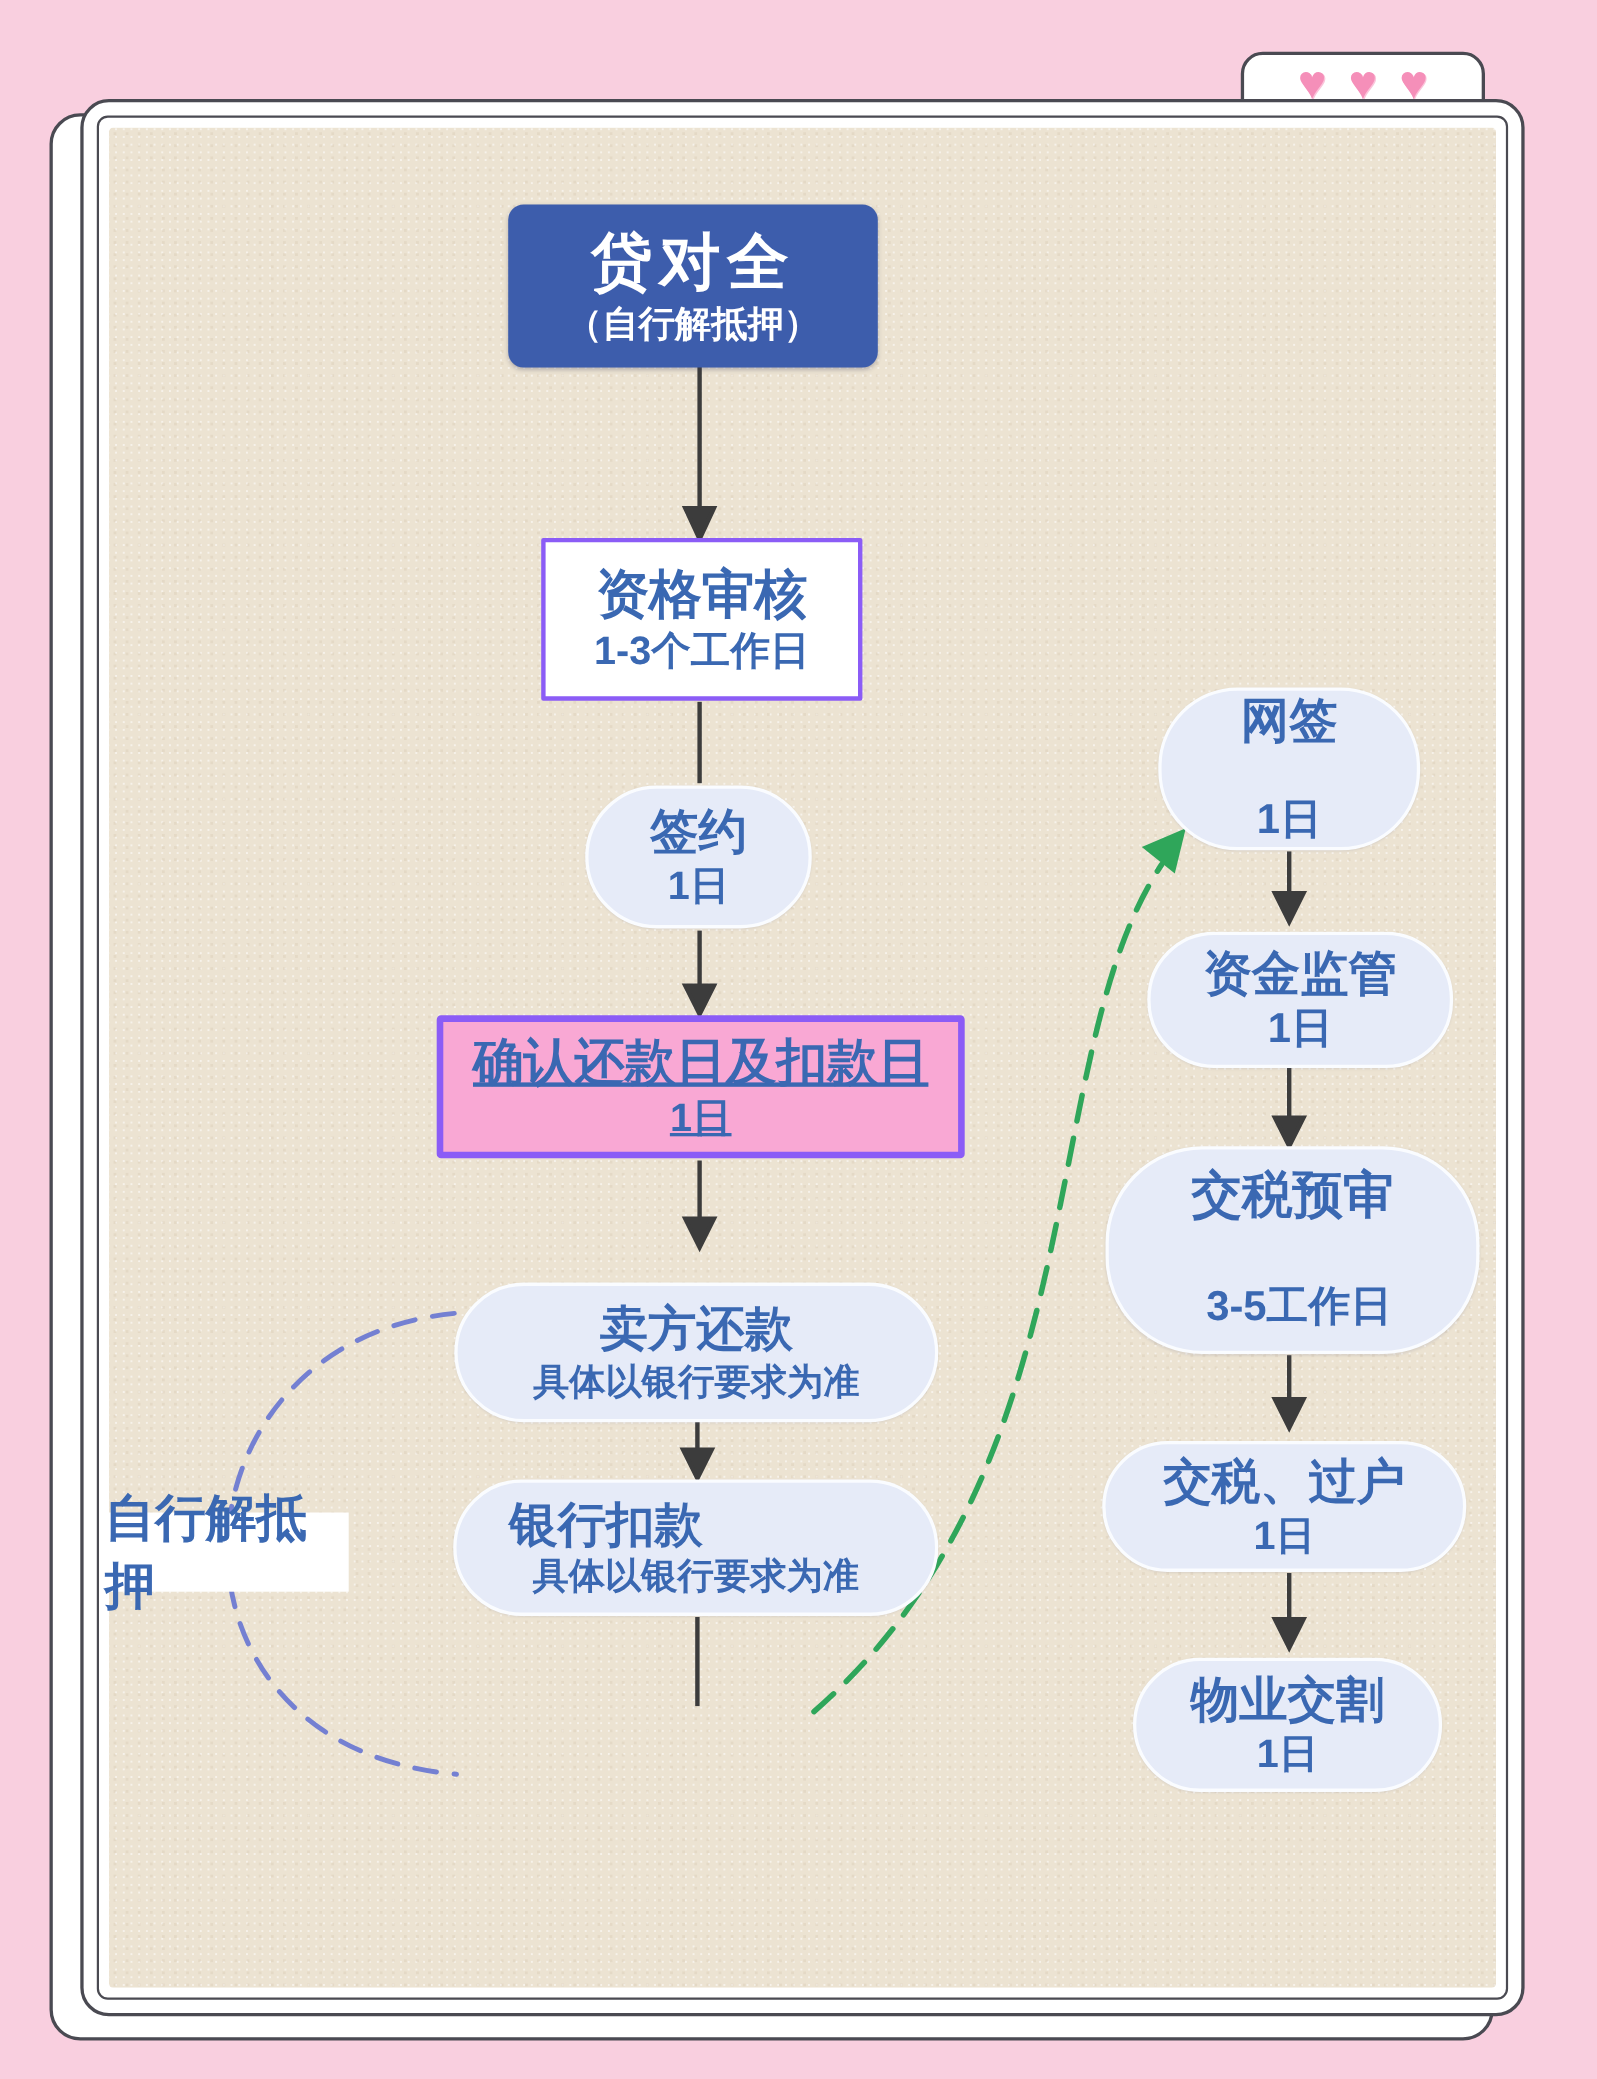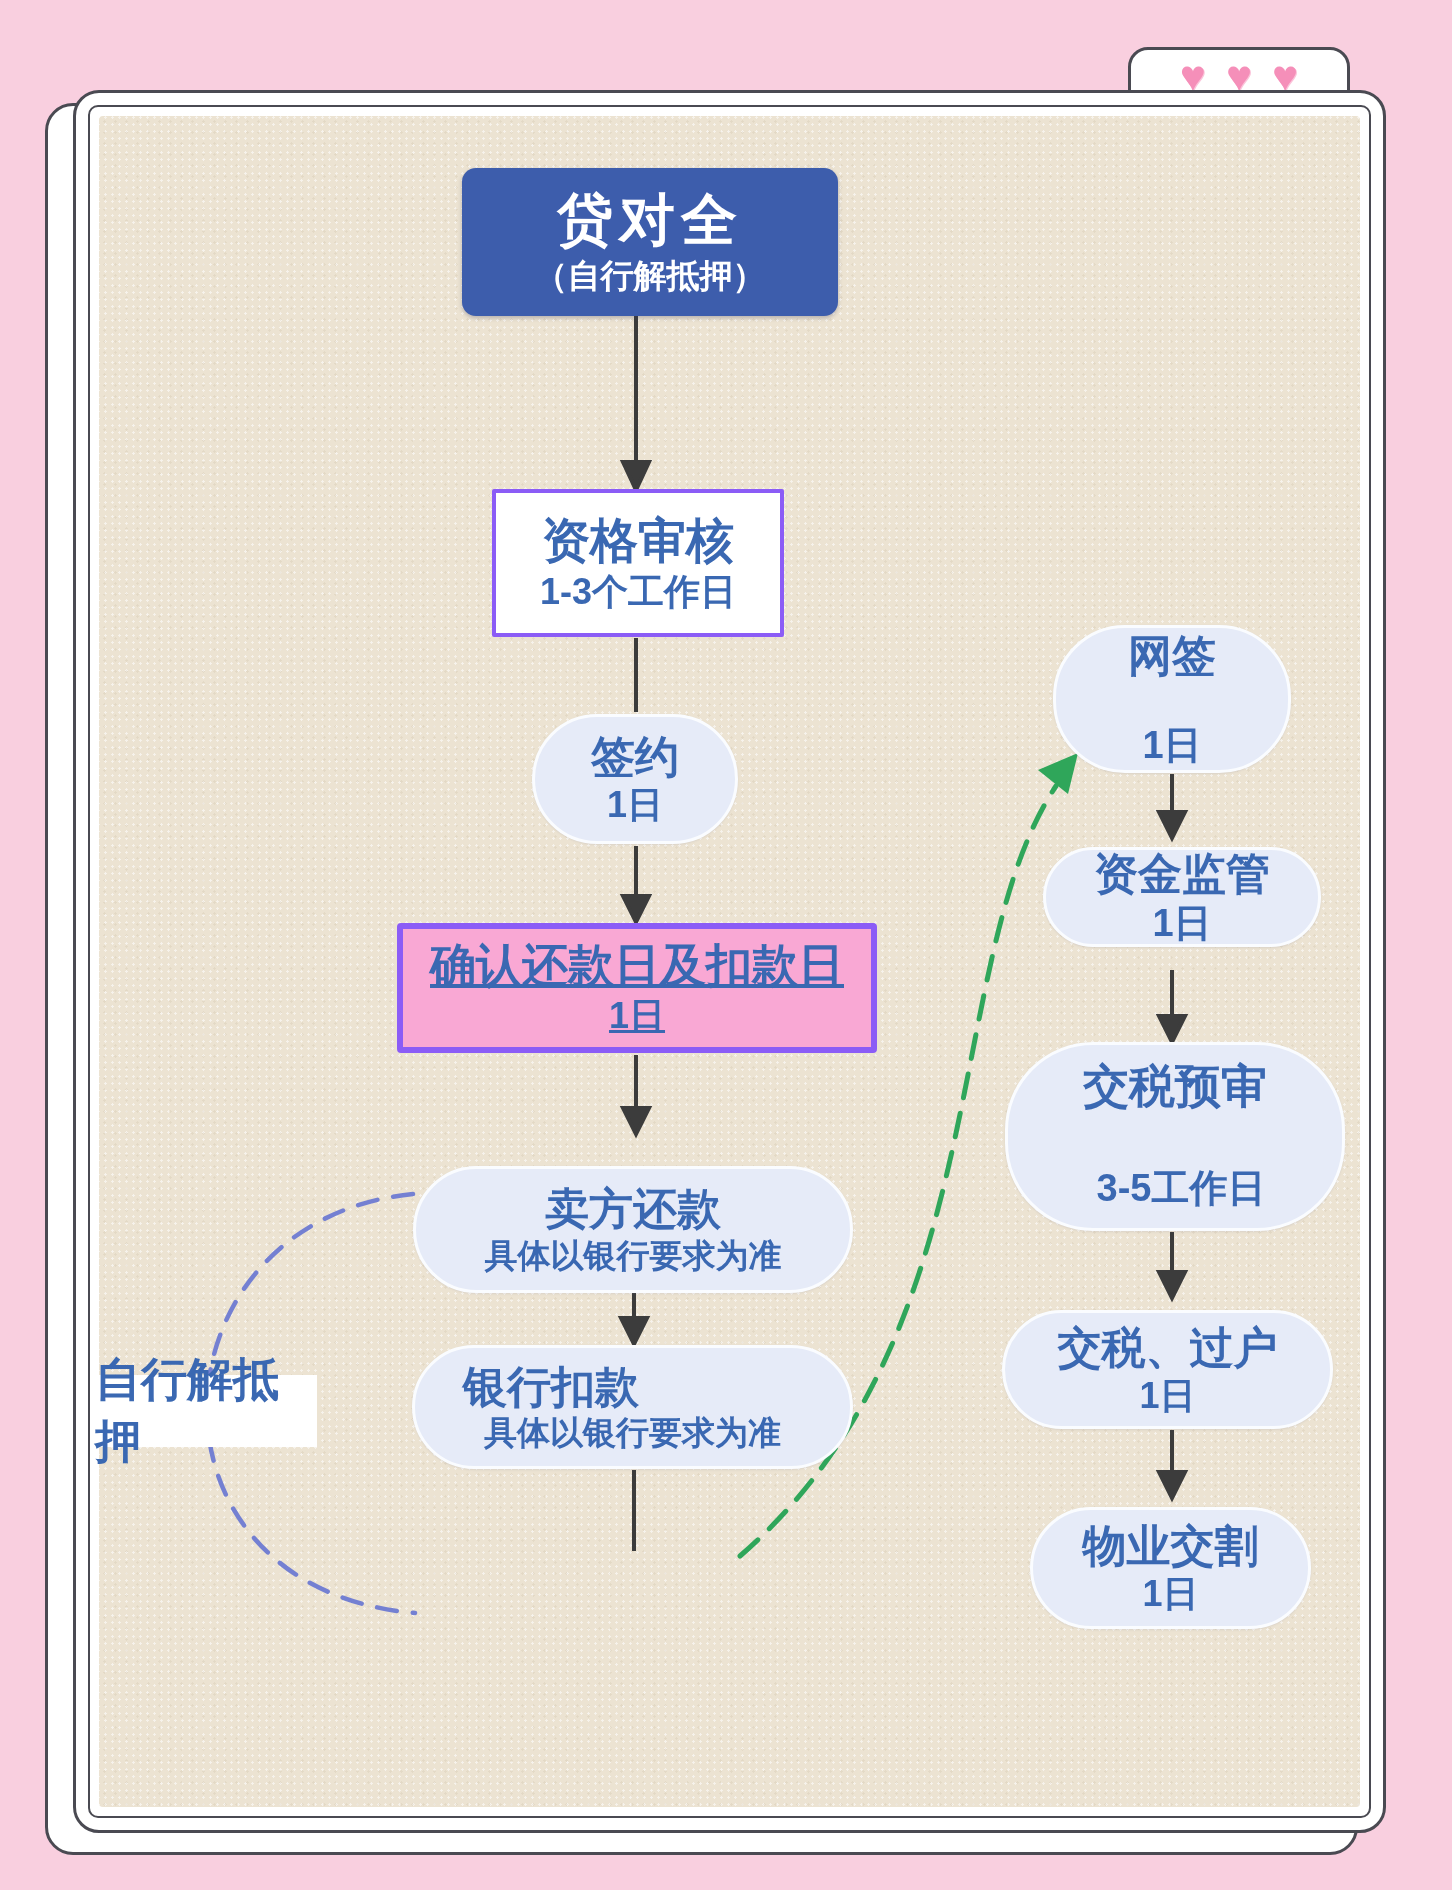--- a/index.html
+++ b/index.html
@@ -122,21 +122,21 @@
       <line x1="1172" y1="1430" x2="1172" y2="1474"></line>
       <polygon points="1159,1472 1185,1472 1172,1498"></polygon>
     </g>
 
     <path d="M 740 1556 C 1000 1330 940 960 1056 786" stroke="#2fa65a" stroke-width="5" stroke-dasharray="24 16" stroke-linecap="round" fill="none"></path>
     <polygon points="1078,753 1068,794 1038,770" fill="#2fa65a"></polygon>
 
     <path d="M 413 1194 C 148 1220 128 1588 415 1613" stroke="#7480d2" stroke-width="4.5" stroke-dasharray="20 16" stroke-linecap="round" fill="none"></path>
   </svg>
 
-  <div class="node header-node" style="left:462px;top:168px;width:376px;height:148px;text-align:right;">
+  <div class="node header-node" style="left:462px;top:186px;width:336px;height:148px;text-align:right;">
     <div class="t">贷对全</div>
     <div class="s">（自行解抵押）</div>
   </div>
 
   <div class="node rect-plain" style="left:492px;top:489px;width:292px;height:148px;">
     <div class="t big">资格审核</div>
     <div class="s">1-3个工作日</div>
   </div>
 
   <div class="node pill" style="left:532px;top:714px;width:206px;height:130px;border-radius:65px;">
@@ -158,21 +158,21 @@
     <div class="t" style="font-size:44px;">银行扣款</div>
     <div class="s small">具体以银行要求为准</div>
   </div>
 
 
   <div class="node pill" style="left:1053px;top:625px;width:238px;height:148px;border-radius:72px;gap:40px;">
     <div class="t" style="font-size:44px;">网签</div>
     <div class="s" style="font-size:38px;">1日</div>
   </div>
 
-  <div class="node pill" style="left:1043px;top:847px;width:278px;height:100px;border-radius:61px;">
+  <div class="node pill" style="left:1043px;top:847px;width:278px;height:124px;border-radius:61px;">
     <div class="t" style="font-size:44px;">资金监管</div>
     <div class="s" style="font-size:38px;">1日</div>
   </div>
 
   <div class="node pill spread" style="left:1005px;top:1042px;width:340px;height:189px;border-radius:88px;">
     <div class="t">交税预审</div>
     <div class="s" style="font-size:38px;margin-left:12px;">3-5工作日</div>
   </div>
 
   <div class="node pill" style="left:1002px;top:1310px;width:331px;height:119px;border-radius:60px;">

